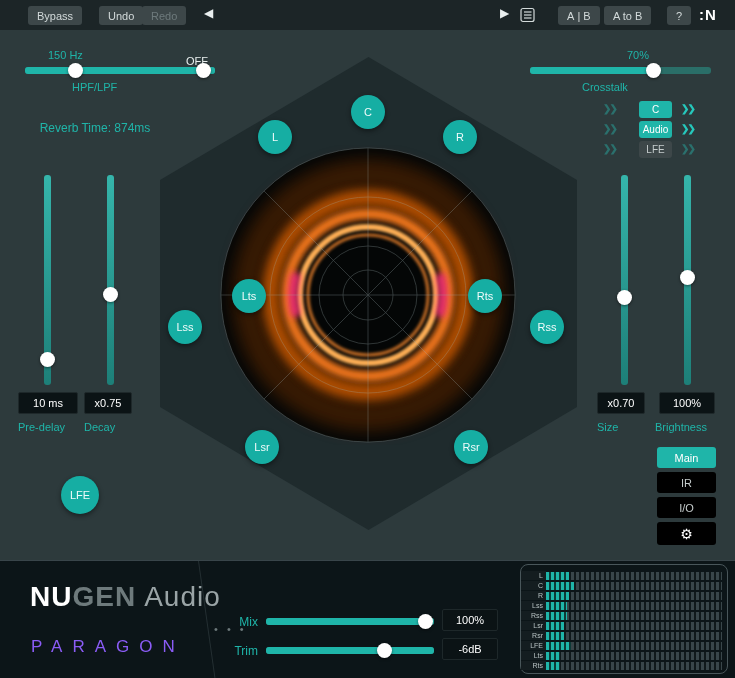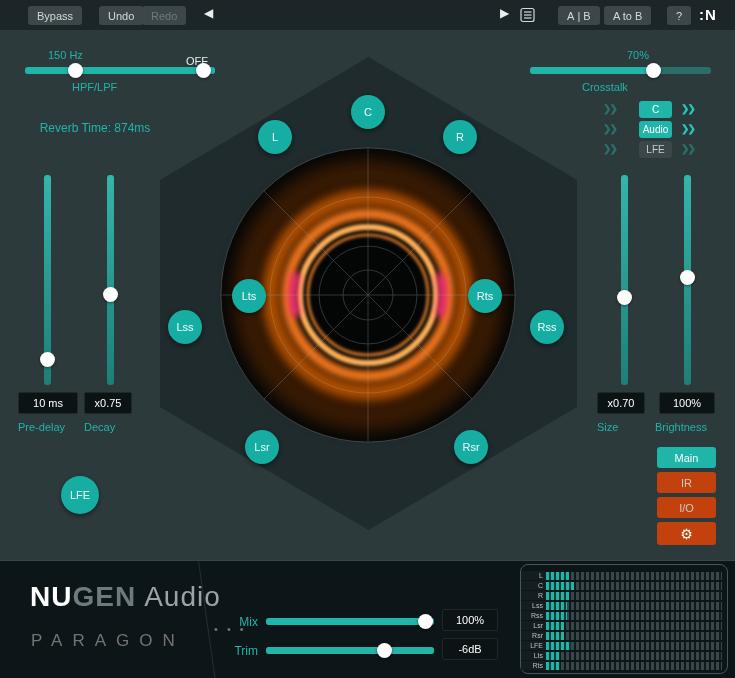--- a/index.html
+++ b/index.html
@@ -46,32 +46,32 @@
 
   .routing-row { position:absolute; left:597px; width:112px; height:18px; }
   .chev { position:absolute; top:2px; font-size:10px; font-weight:bold; color:#26c8bc; letter-spacing:-2px; cursor:pointer; }
   .chev.dimmed { opacity:.38; }
   .rbtn { position:absolute; left:42px; top:0; width:33px; height:17px; border:none; border-radius:3px;
           font-size:10px; font-family:inherit; cursor:pointer; }
   .rbtn.on { background:#1fb5a9; color:#fff; }
   .rbtn.off { background:#3d4749; color:#c6cdcd; }
 
   .viewbtn { position:absolute; left:657px; width:59px; height:21px; border:none; border-radius:3px;
-             background:#c2410c; color:#c6cdcd; font-size:11px; font-family:inherit; cursor:pointer; }
+             background:#000000; color:#c6cdcd; font-size:11px; font-family:inherit; cursor:pointer; }
   .viewbtn.active { background:#1fb5a9; color:#fff; }
   .gearbtn { height:23px; font-size:14px; color:#fff; }
 
   
   .footer { position:absolute; left:0; top:560px; width:735px; height:118px; background:#0c1518; border-top:1px solid #39454a; }
   .fdivider { position:absolute; left:198px; top:0; width:1px; height:118px; background:#242f32; transform:skewX(8deg); transform-origin:0 0; }
   .brand { position:absolute; left:30px; top:20px; font-size:28px; letter-spacing:1px; }
   .brand .nu { color:#ffffff; font-weight:bold; }
   .brand .gen { color:#6e7a7c; font-weight:bold; }
   .brand .audio { color:#9aa4a6; margin-left:8px; }
-  .product { position:absolute; left:31px; top:70px; font-size:17px; letter-spacing:10px; color:#737373; }
+  .product { position:absolute; left:31px; top:76px; font-size:17px; letter-spacing:10px; color:#8b5cf6; }
   .dots { position:absolute; left:214px; top:62px; font-size:11px; letter-spacing:3px; color:#6d797b; }
   .flabel { position:absolute; font-size:12px; color:#1fb5a9; text-align:right; width:30px; }
 
   .meterpanel { position:absolute; left:520px; top:3px; width:208px; height:110px;
                 border:1px solid #49565a; border-radius:8px; padding:6px 5px 5px 0; }
   .mrow { display:flex; align-items:center; height:9px; margin-bottom:1px; }
   .mlabel { width:25px; font-size:7px; color:#b7c1c2; text-align:right; padding-right:3px; background:#141d20; height:9px; line-height:9px; }
   .mbar { flex:1; height:8px; position:relative; background:repeating-linear-gradient(90deg,#39464a 0 3px,#10191b 3px 5px); }
   .mfill { position:absolute; left:0; top:0; bottom:0; background:repeating-linear-gradient(90deg,#1fb5a9 0 3px,#0d3a37 3px 5px); }
 </style>

